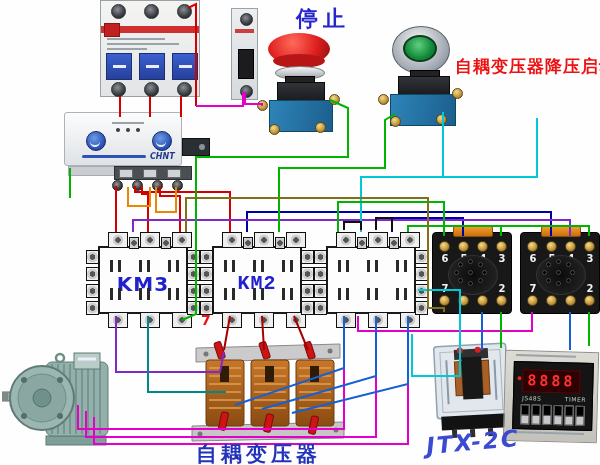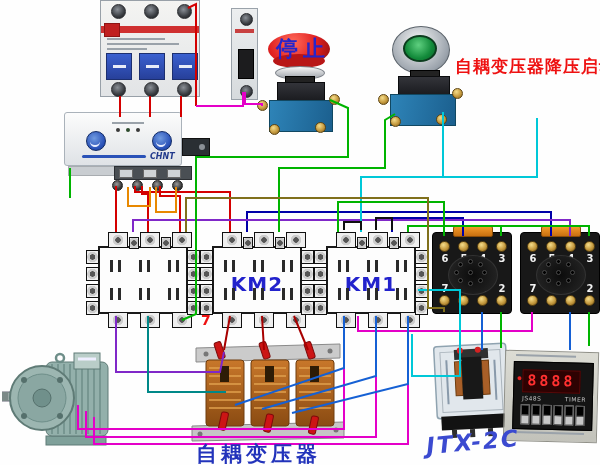--- a/index.html
+++ b/index.html
@@ -131,21 +131,21 @@
       <div class="tblock" style="left:4px;"></div>
         <div class="tblock" style="left:28px;"></div>
         <div class="tblock" style="left:52px;"></div>
     </div>
     <div class="dscrew-xs" style="left:48px;top:68px;"></div>
     <div class="dscrew-xs" style="left:68px;top:68px;"></div>
     <div class="dscrew-xs" style="left:88px;top:68px;"></div>
     <div class="dscrew-xs" style="left:108px;top:68px;"></div>
   </div>
 
-  <div class="comp cap-blue overlay-text" style="left:276px;top:4px;margin-top:30px;">停止</div>
+  <div class="comp cap-blue overlay-text" style="left:296px;top:4px;">停止</div>
   <div class="comp" style="left:255px;top:30px;width:90px;height:105px;">
     <div class="cap-red"></div>
     <div class="cap-skirt"></div>
     <div class="chrome-ring"></div>
     <div class="neck" style="left:30px;top:46px;width:28px;height:8px;"></div>
     <div class="pblock" style="left:22px;top:52px;width:46px;height:20px;"></div>
     <div class="pbase" style="left:14px;top:70px;width:62px;height:30px;"></div>
     <div class="bscrew" style="left:2px;top:70px;"></div>
     <div class="bscrew" style="left:74px;top:64px;"></div>
     <div class="bscrew" style="left:14px;top:94px;"></div>
@@ -161,20 +161,21 @@
     <div class="bscrew" style="left:0px;top:72px;"></div>
     <div class="bscrew" style="left:74px;top:66px;"></div>
     <div class="bscrew" style="left:12px;top:94px;"></div>
     <div class="bscrew" style="left:58px;top:92px;"></div>
   </div>
 
   <div class="comp cap-red-text overlay-text" style="left:455px;top:55px;">自耦变压器降压启动</div>
 
   <div id="contactor-layer">
       <div class="comp contactor" style="left: 98px;">
+        <div class="km-label">KM3</div>
         <div class="term" style="left: 8px; top: -16px;"></div>
         <div class="term" style="left: 8px; top: 64px;"></div>
         <div class="term" style="left: 40px; top: -16px;"></div>
         <div class="term" style="left: 40px; top: 64px;"></div>
         <div class="term" style="left: 72px; top: -16px;"></div>
         <div class="term" style="left: 72px; top: 64px;"></div>
         <div class="term-aux" style="left: 29px; top: -11px;"></div>
         <div class="term-aux" style="left: 61px; top: -11px;"></div>
         <div class="term-side" style="left: -14px; top: 2px;"></div>
         <div class="term-side" style="left: 87px; top: 2px;"></div>
@@ -184,21 +185,21 @@
         <div class="term-side" style="left: 87px; top: 36px;"></div>
         <div class="term-side" style="left: -14px; top: 53px;"></div>
         <div class="term-side" style="left: 87px; top: 53px;"></div>
         <div class="vent" style="left: 10px; top: 12px;"></div>
         <div class="vent" style="left: 39px; top: 12px;"></div>
         <div class="vent" style="left: 68px; top: 12px;"></div>
         <div class="vent" style="left: 10px; top: 40px;"></div>
         <div class="vent" style="left: 39px; top: 40px;"></div>
         <div class="vent" style="left: 68px; top: 40px;"></div>
       </div>
-      <div class="comp contactor" style="left: 212px;">
+      <div class="comp contactor" style="left: 212px; font-family: Liberation Mono, monospace;">
         <div class="km-label">KM2</div>
         <div class="term" style="left: 8px; top: -16px;"></div>
         <div class="term" style="left: 8px; top: 64px;"></div>
         <div class="term" style="left: 40px; top: -16px;"></div>
         <div class="term" style="left: 40px; top: 64px;"></div>
         <div class="term" style="left: 72px; top: -16px;"></div>
         <div class="term" style="left: 72px; top: 64px;"></div>
         <div class="term-aux" style="left: 29px; top: -11px;"></div>
         <div class="term-aux" style="left: 61px; top: -11px;"></div>
         <div class="term-side" style="left: -14px; top: 2px;"></div>
@@ -210,21 +211,20 @@
         <div class="term-side" style="left: -14px; top: 53px;"></div>
         <div class="term-side" style="left: 87px; top: 53px;"></div>
         <div class="vent" style="left: 10px; top: 12px;"></div>
         <div class="vent" style="left: 39px; top: 12px;"></div>
         <div class="vent" style="left: 68px; top: 12px;"></div>
         <div class="vent" style="left: 10px; top: 40px;"></div>
         <div class="vent" style="left: 39px; top: 40px;"></div>
         <div class="vent" style="left: 68px; top: 40px;"></div>
       </div>
       <div class="comp contactor" style="left: 326px;">
-        <div class="km-label">KM1</div>
         <div class="term" style="left: 8px; top: -16px;"></div>
         <div class="term" style="left: 8px; top: 64px;"></div>
         <div class="term" style="left: 40px; top: -16px;"></div>
         <div class="term" style="left: 40px; top: 64px;"></div>
         <div class="term" style="left: 72px; top: -16px;"></div>
         <div class="term" style="left: 72px; top: 64px;"></div>
         <div class="term-aux" style="left: 29px; top: -11px;"></div>
         <div class="term-aux" style="left: 61px; top: -11px;"></div>
         <div class="term-side" style="left: -14px; top: 2px;"></div>
         <div class="term-side" style="left: 87px; top: 2px;"></div>

